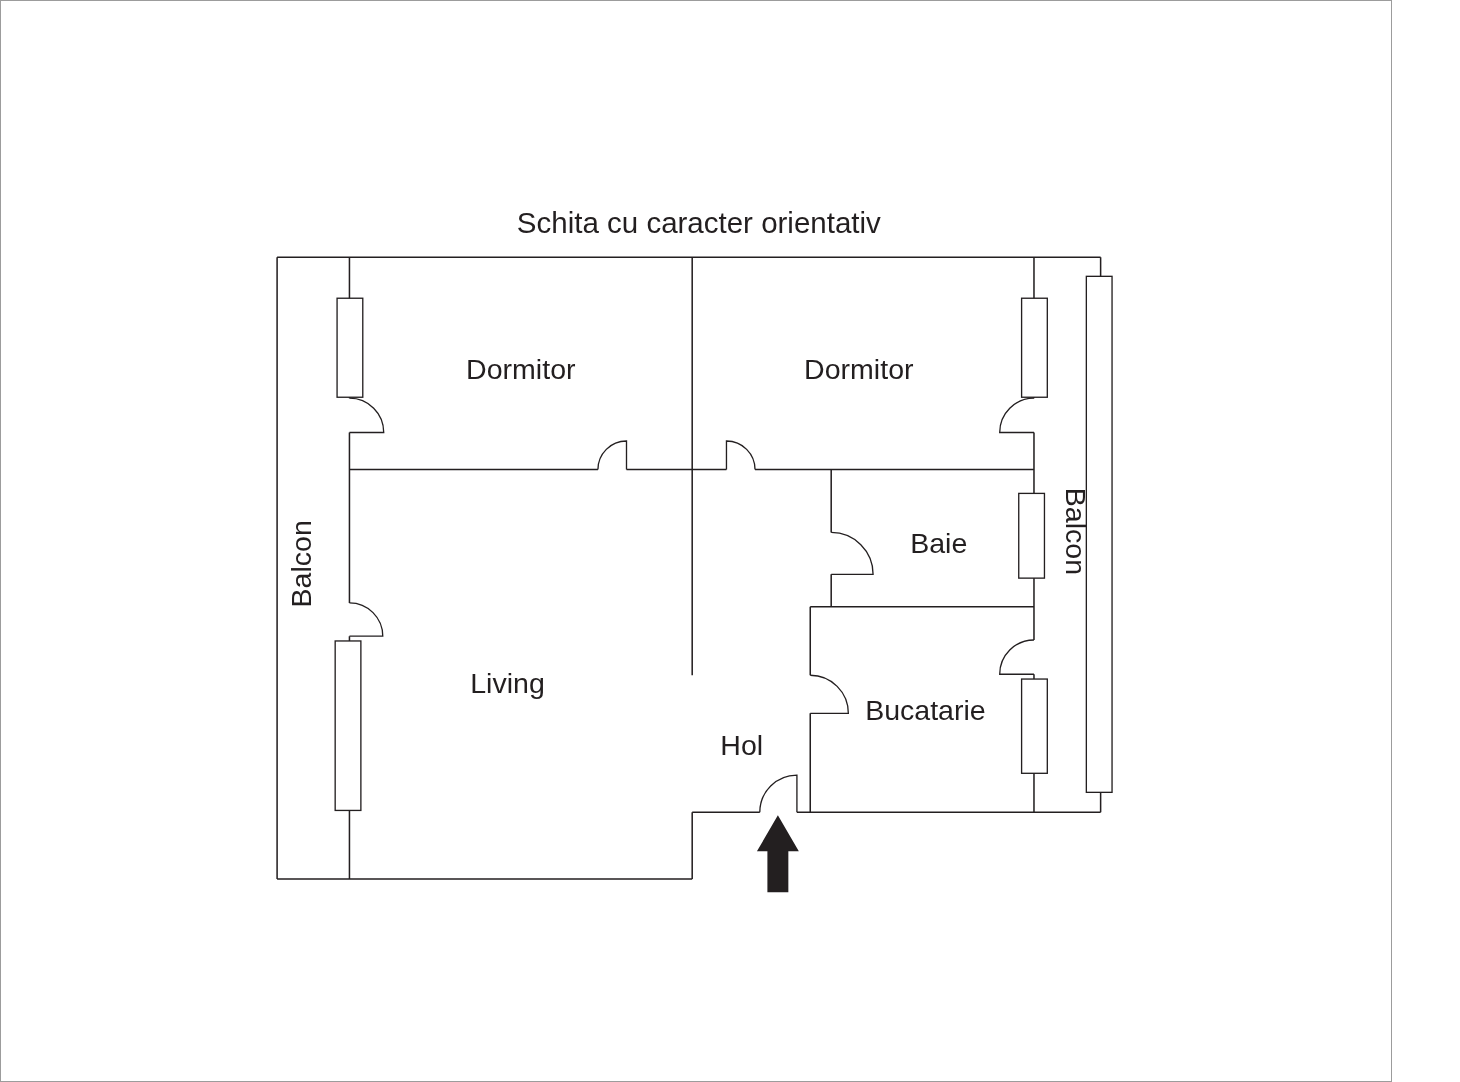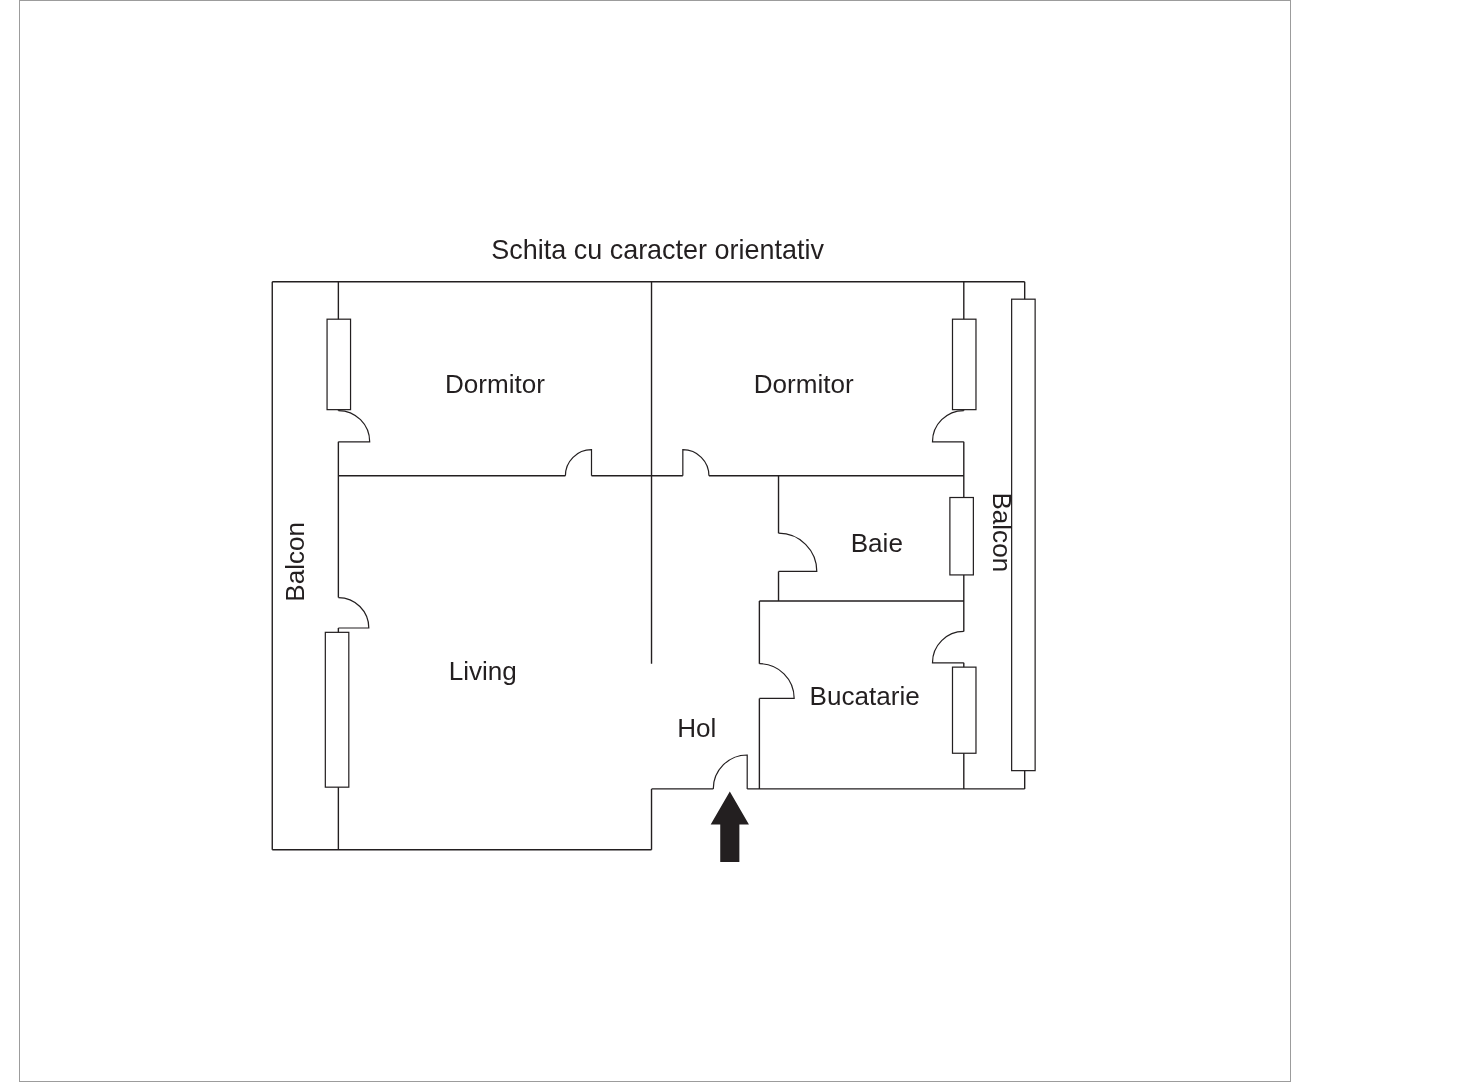--- a/index.html
+++ b/index.html
@@ -2,26 +2,25 @@
 <html style="--wall: #231f20; --arrow: #231f20; --background: #ffffff; --canvas-border: #9c9c9c;"><head>
 <meta charset="utf-8">
 <style>
   * { margin: 0; padding: 0; box-sizing: border-box; }
   html, body {
     background: #ffffff;
     font-family: "Liberation Sans", sans-serif;
   }
   .canvas {
     position: relative;
-    width: 1272px;
+    width: 1392px;
     height: 1082px;
     background: var(--background, #ffffff);
     border: 1px solid var(--canvas-border, #9c9c9c);
     overflow: hidden;
-    margin-left: 19px;
   }
   svg { display: block; width: 100%; height: 100%; }
   .wall   { stroke: var(--wall, #231f20); stroke-width: 1.6; fill: none; }
   .door   { stroke: var(--wall, #231f20); stroke-width: 1.4; fill: none; }
   .window { stroke: var(--wall, #231f20); stroke-width: 1.4; fill: #ffffff; }
   .arrow  { fill: var(--arrow, #231f20); stroke: none; }
   .hotspot{ fill: none; stroke: none; pointer-events: none; }
   .room-label {
     fill: var(--wall, #231f20);
     font-family: "Liberation Sans", sans-serif;

